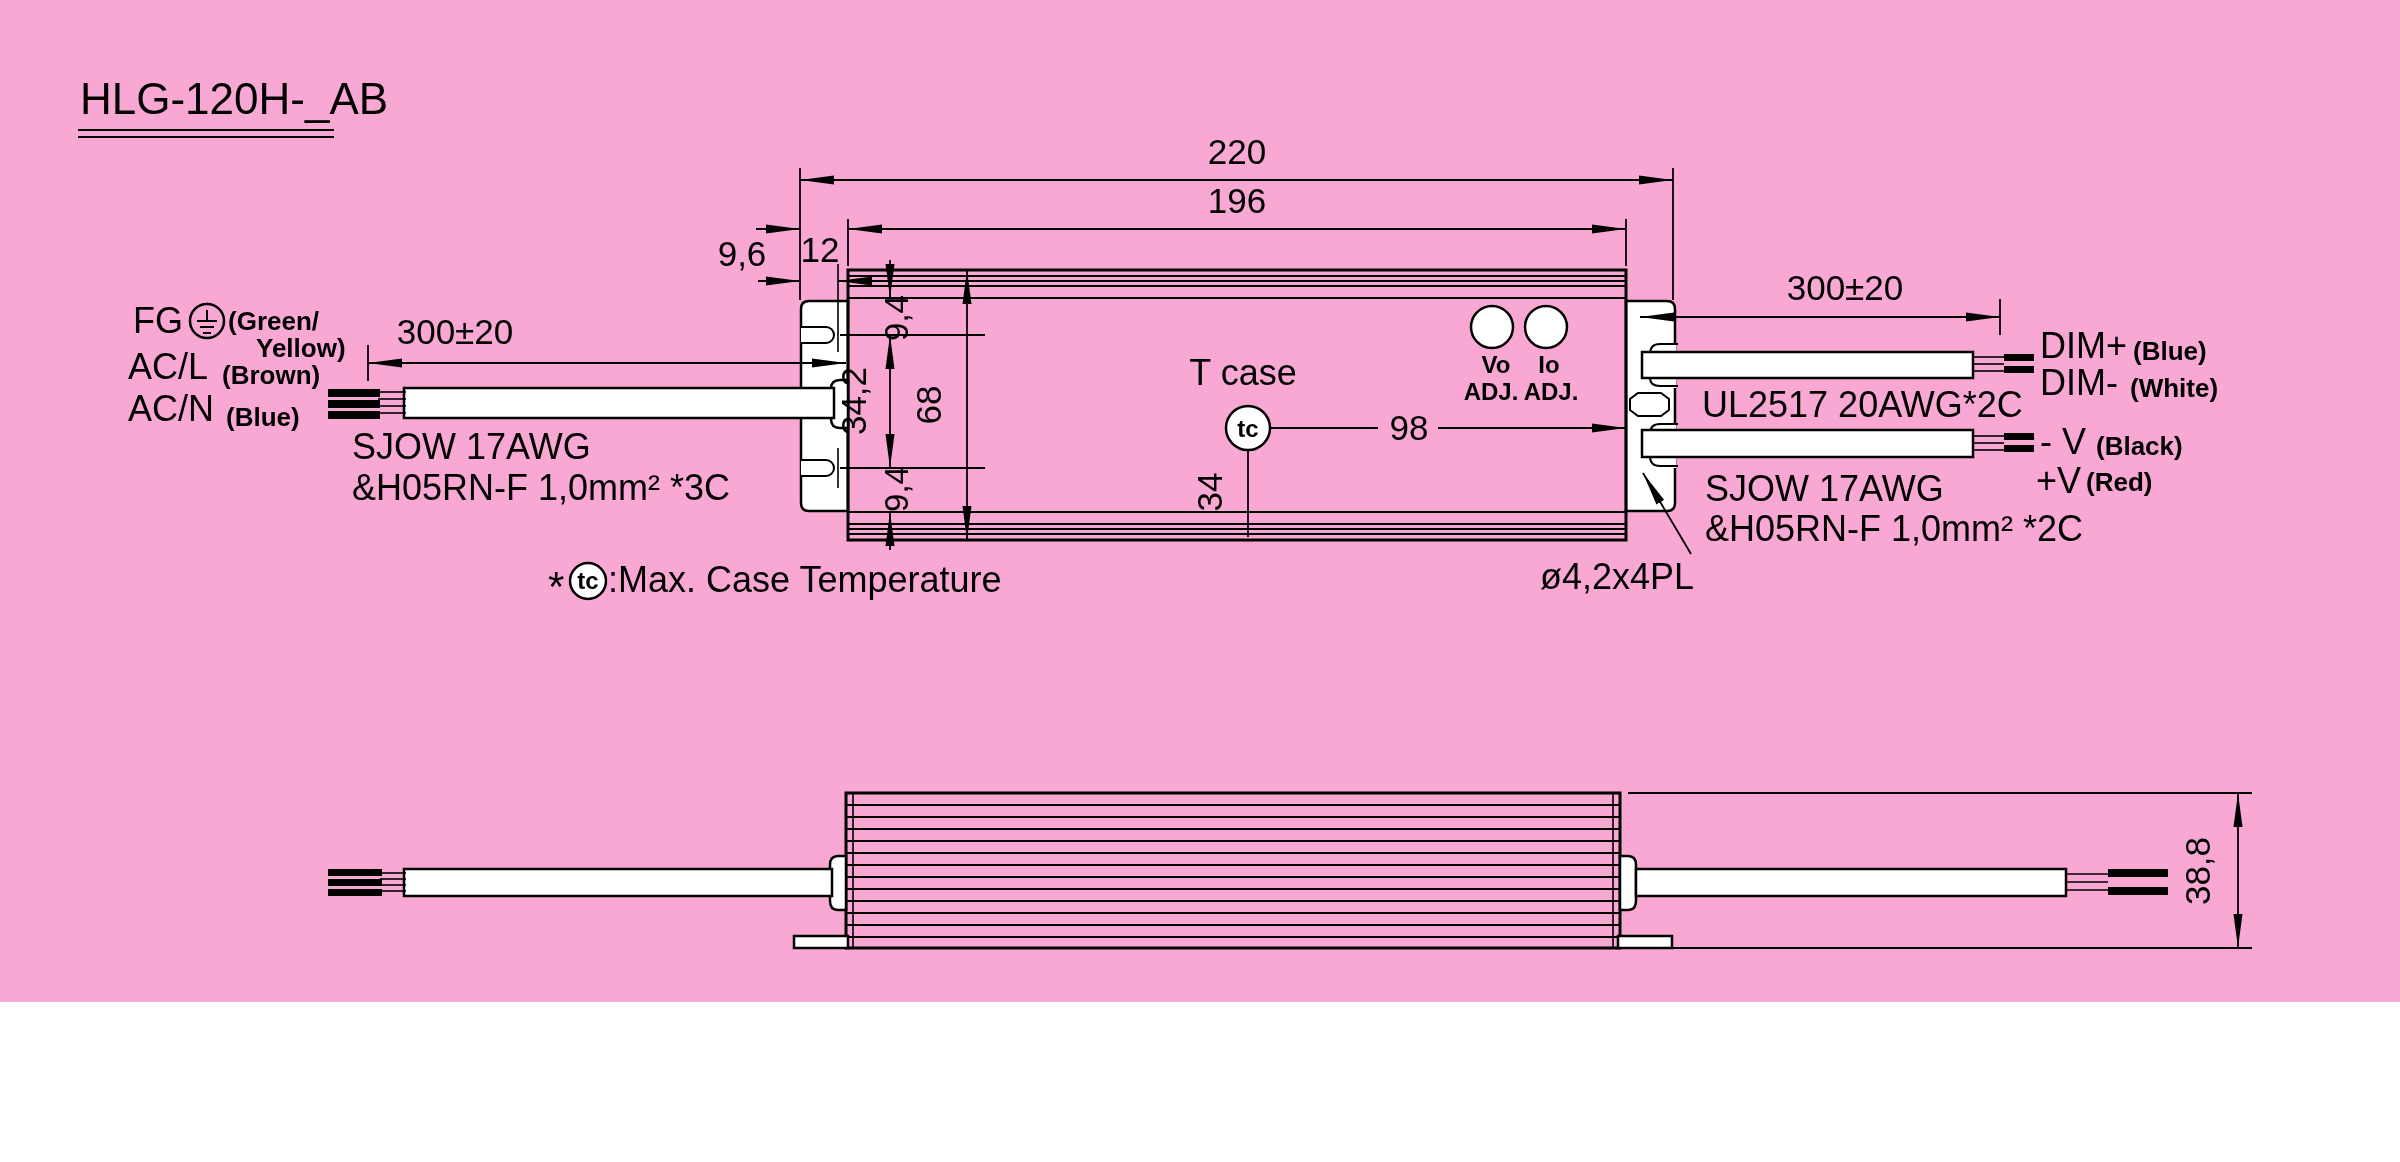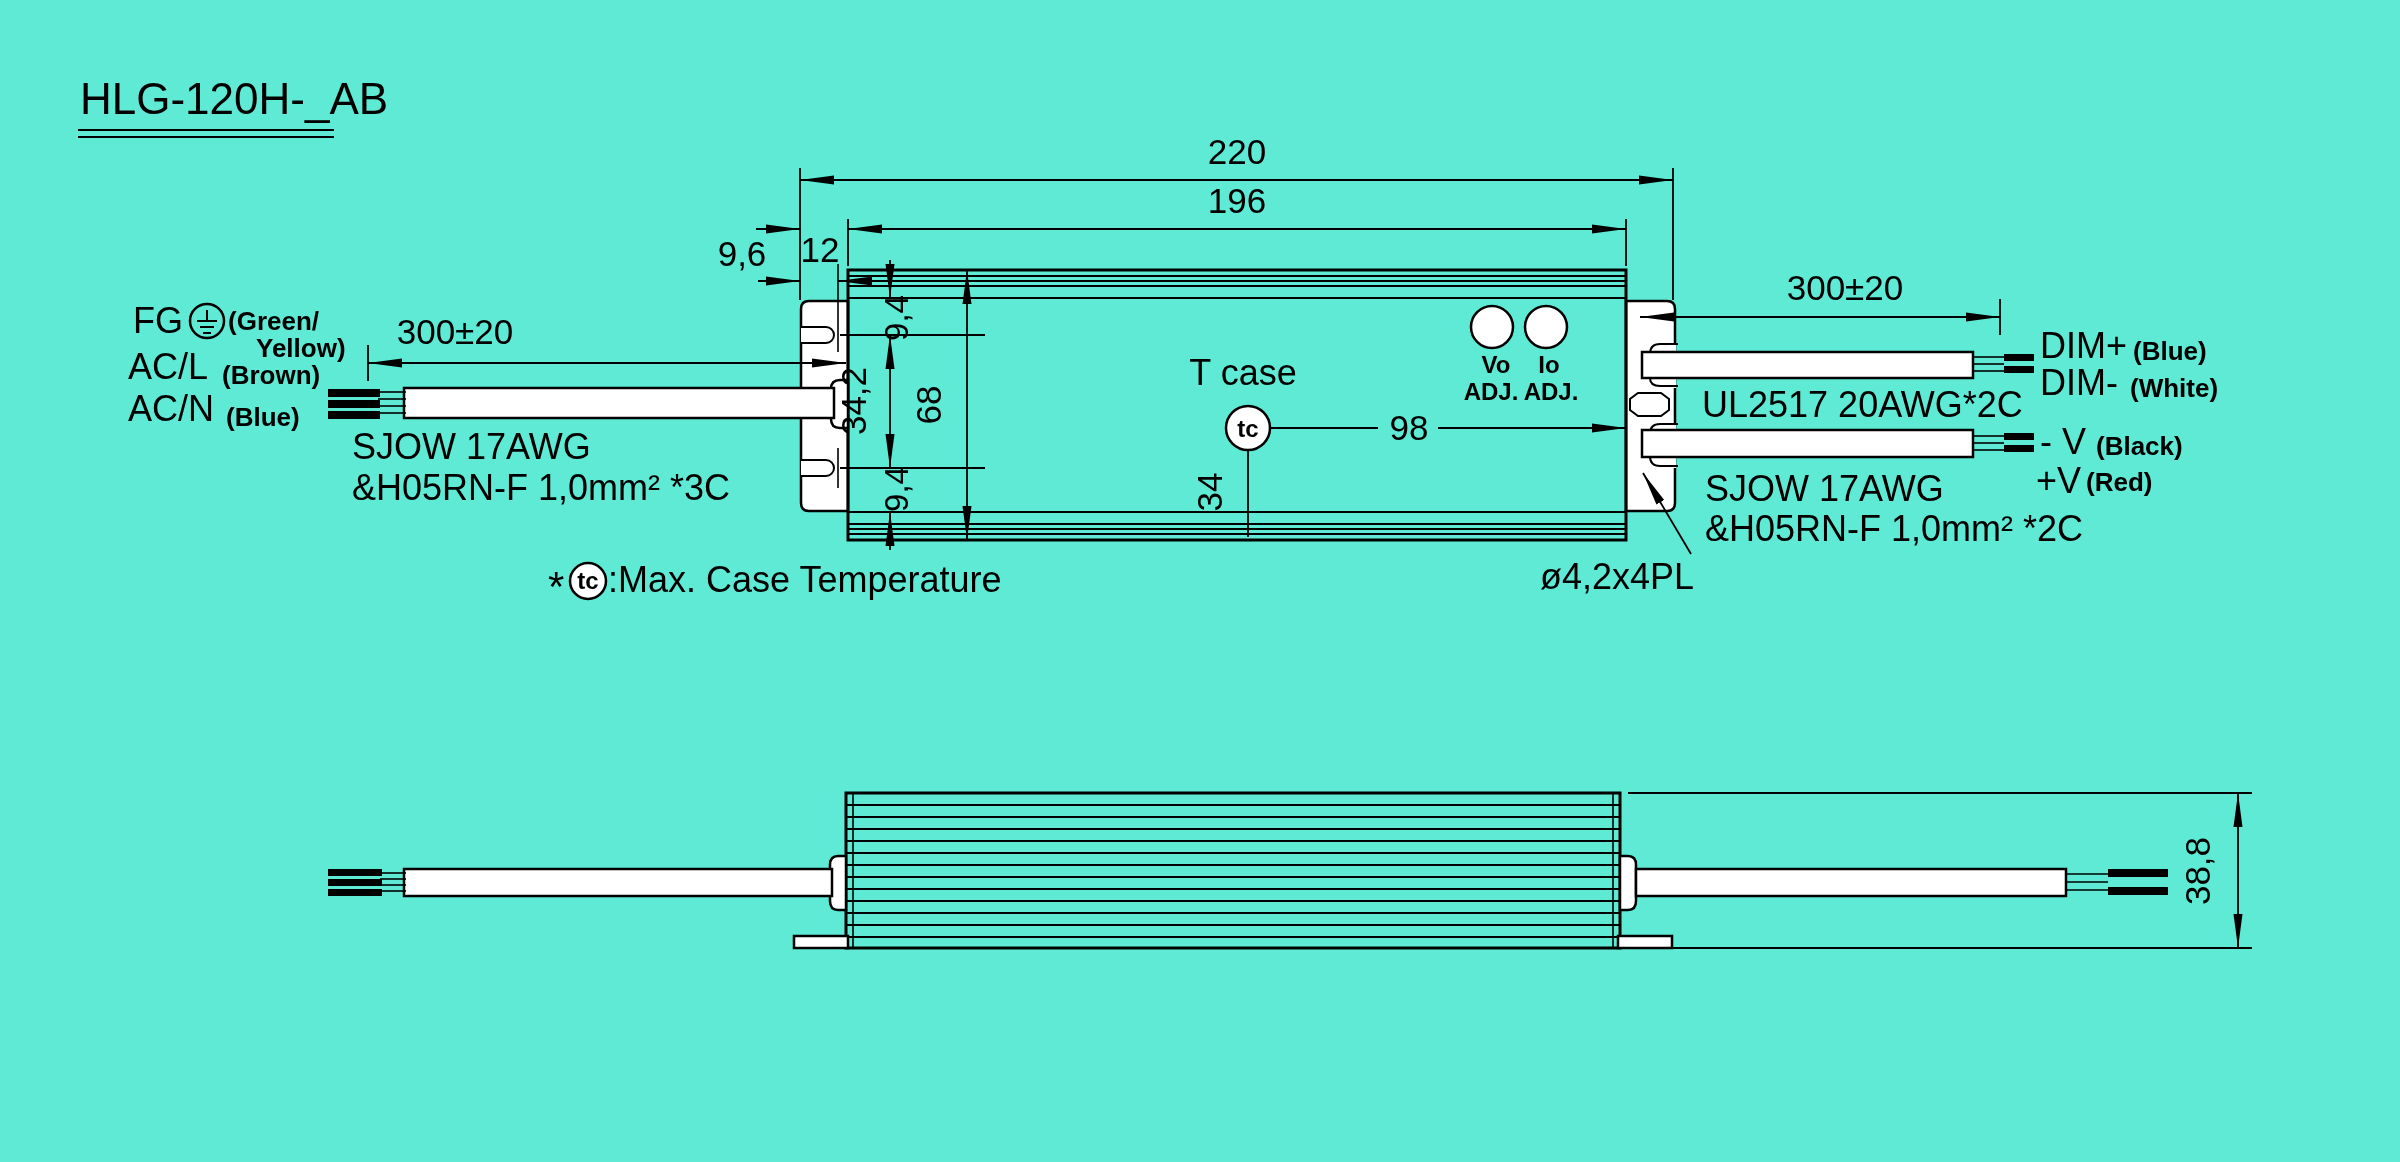--- a/index.html
+++ b/index.html
@@ -1,16 +1,16 @@
 <!DOCTYPE html>
 <html><head>
 <meta charset="utf-8">
 <style>
   html,body{margin:0;padding:0;background:#ffffff;}
-  .stage{width:2400px;height:1162px;position:relative;background:#5eead4;}
+  .stage{width:2400px;height:1002px;position:relative;background:#f9a8d4;}
   svg{display:block;}
   svg text{fill:#000;font-family:"Liberation Sans","DejaVu Sans",sans-serif;}
   .t-title{font-size:44px;}
   .t-big{font-size:36px;}
   .t-dim{font-size:35px;}
   .t-small{font-size:26px;font-weight:700;}
   .t-tiny{font-size:24px;font-weight:700;}
   .t-rot{font-size:33px;}
   .ln{stroke:#000;stroke-width:2;fill:none;}
   .ln-thin{stroke:#000;stroke-width:1.6;fill:none;}

